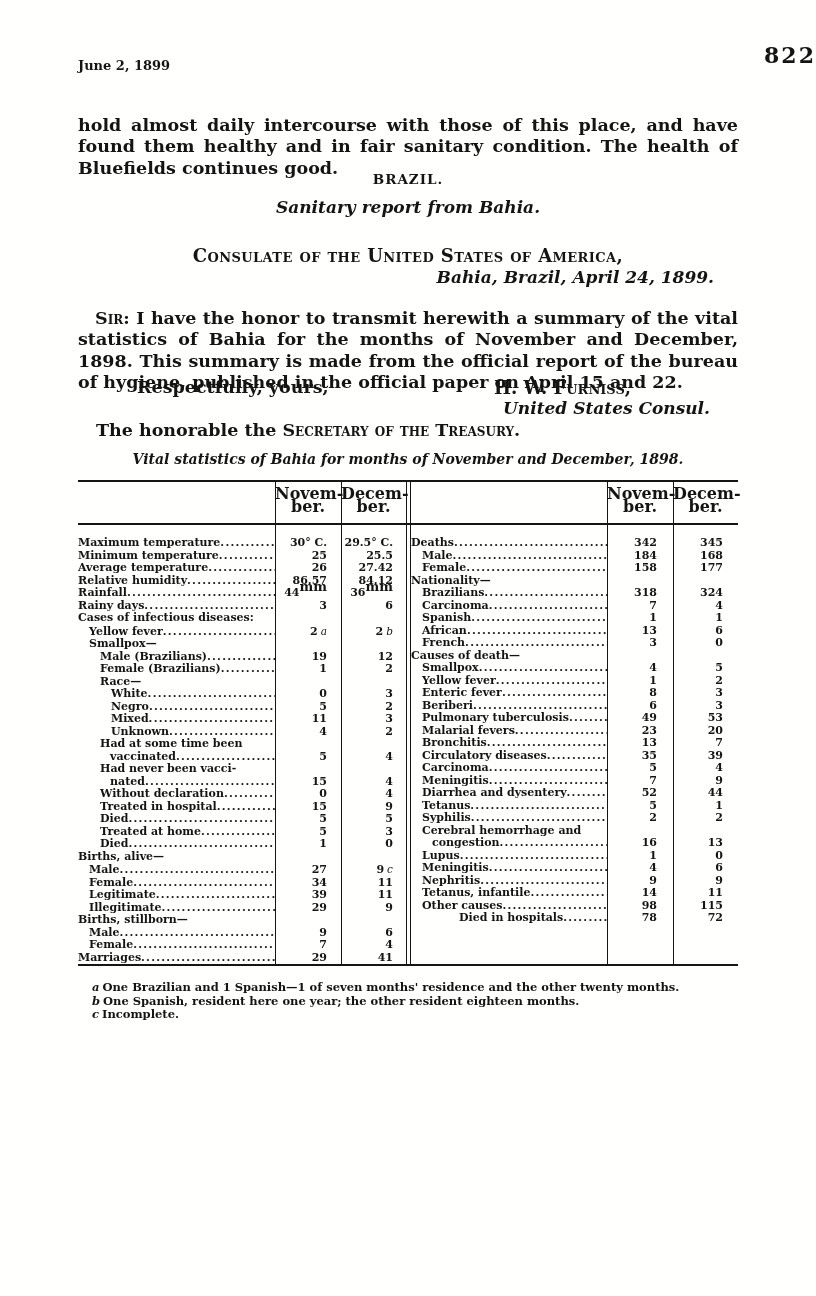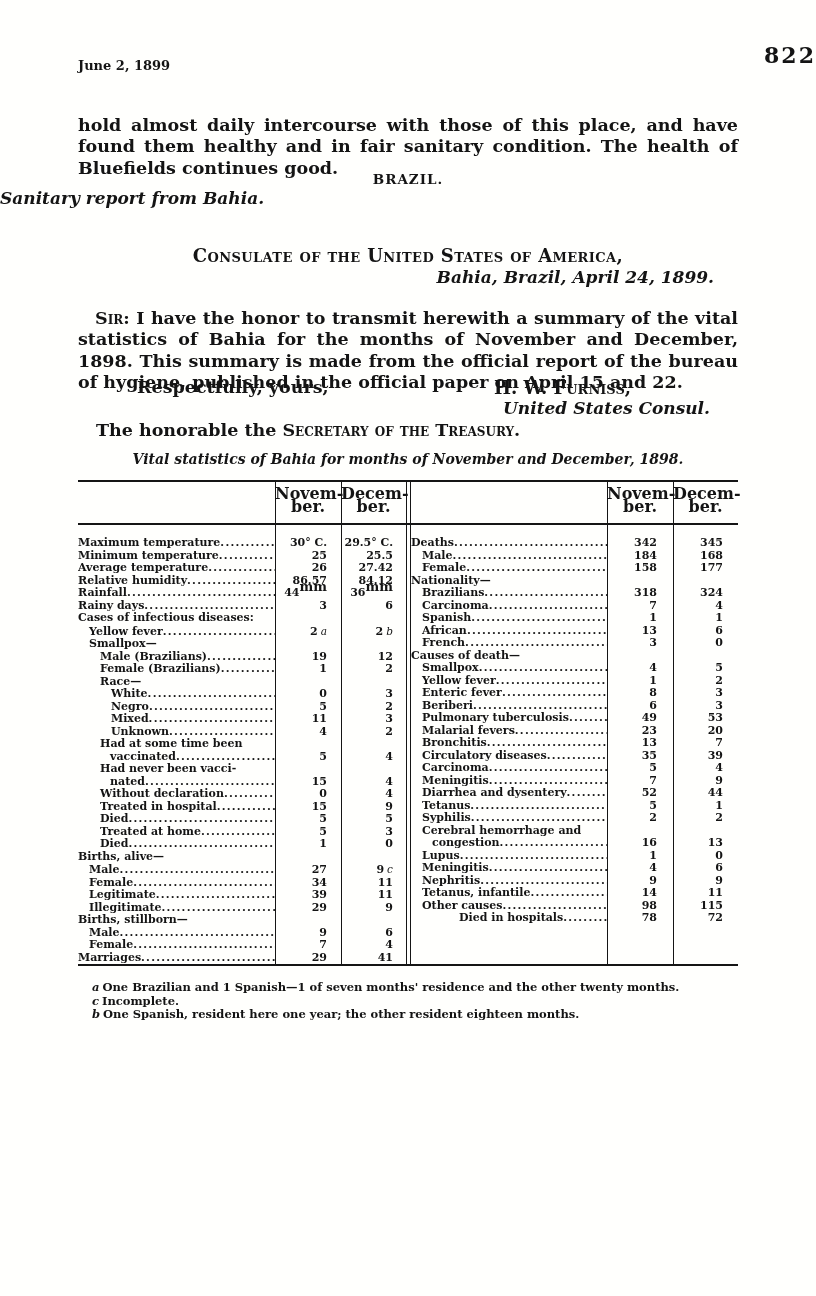--- a/index.html
+++ b/index.html
@@ -7,21 +7,21 @@
     position:relative;width:816px;height:1296px;background:#fffffd;
     font-family:"DejaVu Serif",serif;color:#141414;font-weight:700;overflow:hidden;
   }
   .sc{font-variant:small-caps;}
   
   .hdr-date{position:absolute;left:78px;top:58px;font-size:13px;}
   .page-num{position:absolute;left:0;top:42px;width:100%;text-align:right;font-size:22px;letter-spacing:2px;font-weight:700;}
   
   .intro{position:absolute;left:78px;top:97px;width:660px;font-size:17.5px;line-height:21.5px;text-align:justify;}
   .brazil{position:absolute;left:0;top:171px;width:100%;text-align:center;font-size:13.5px;letter-spacing:1px;}
-  .report-title{position:absolute;left:0;top:188px;width:100%;font-size:17px;font-style:italic;}
+  .report-title{position:absolute;left:0;top:197px;width:100%;text-align:center;font-size:17px;font-style:italic;}
   .consulate{position:absolute;left:0;top:245px;width:100%;text-align:center;font-size:18px;letter-spacing:.4px;}
   .dateline{position:absolute;left:78px;top:267px;width:636px;text-align:right;font-size:17px;font-style:italic;}
   .letter-body{position:absolute;left:78px;top:290px;width:660px;font-size:17.5px;line-height:21.5px;text-align:justify;text-indent:17px;}
   .closing{position:absolute;left:0;top:377px;width:816px;height:22px;font-size:17.5px;}
   .closing .resp{position:absolute;left:137px;}
   .closing .sig{position:absolute;left:494px;font-size:18px;}
   .consul-title{position:absolute;left:78px;top:398px;width:632px;text-align:right;font-size:17px;font-style:italic;}
   .addressee{position:absolute;left:96px;top:420px;font-size:17.5px;}
   .tbl-title{position:absolute;left:0;top:451px;width:100%;text-align:center;font-size:14px;font-style:italic;}
   
@@ -534,17 +534,17 @@
             </div>
             <div class="vcell">78</div>
             <div class="vcell">72</div>
           </div>
         </div>
     </div>
   </div>
 
   <div class="footnotes" id="footnotes">
       <div class="fn"><span class="mk">a</span><span>One Brazilian and 1 Spanish—1 of seven months' residence and the other twenty months.</span></div>
+      <div class="fn"><span class="mk">b</span><span>One Spanish, resident here one year; the other resident eighteen months.</span></div>
       <div class="fn"><span class="mk">c</span><span>Incomplete.</span></div>
-      <div class="fn"><span class="mk">b</span><span>One Spanish, resident here one year; the other resident eighteen months.</span></div>
     </div>
 
 </div>
 
 </body></html>

